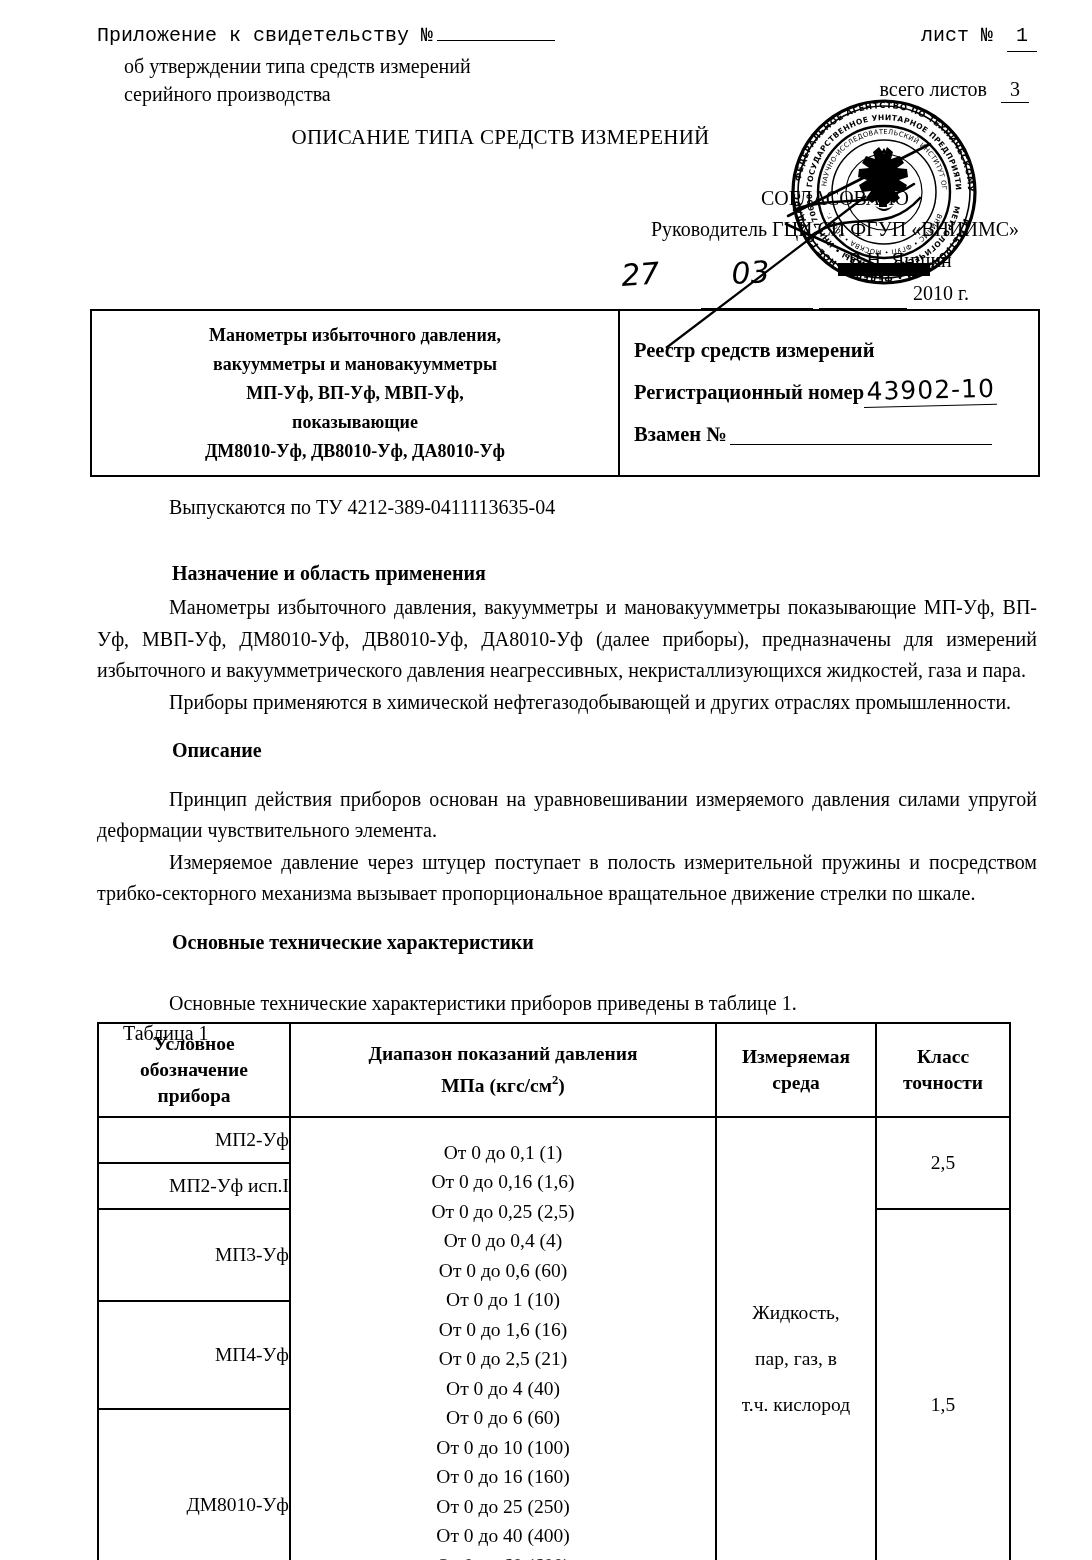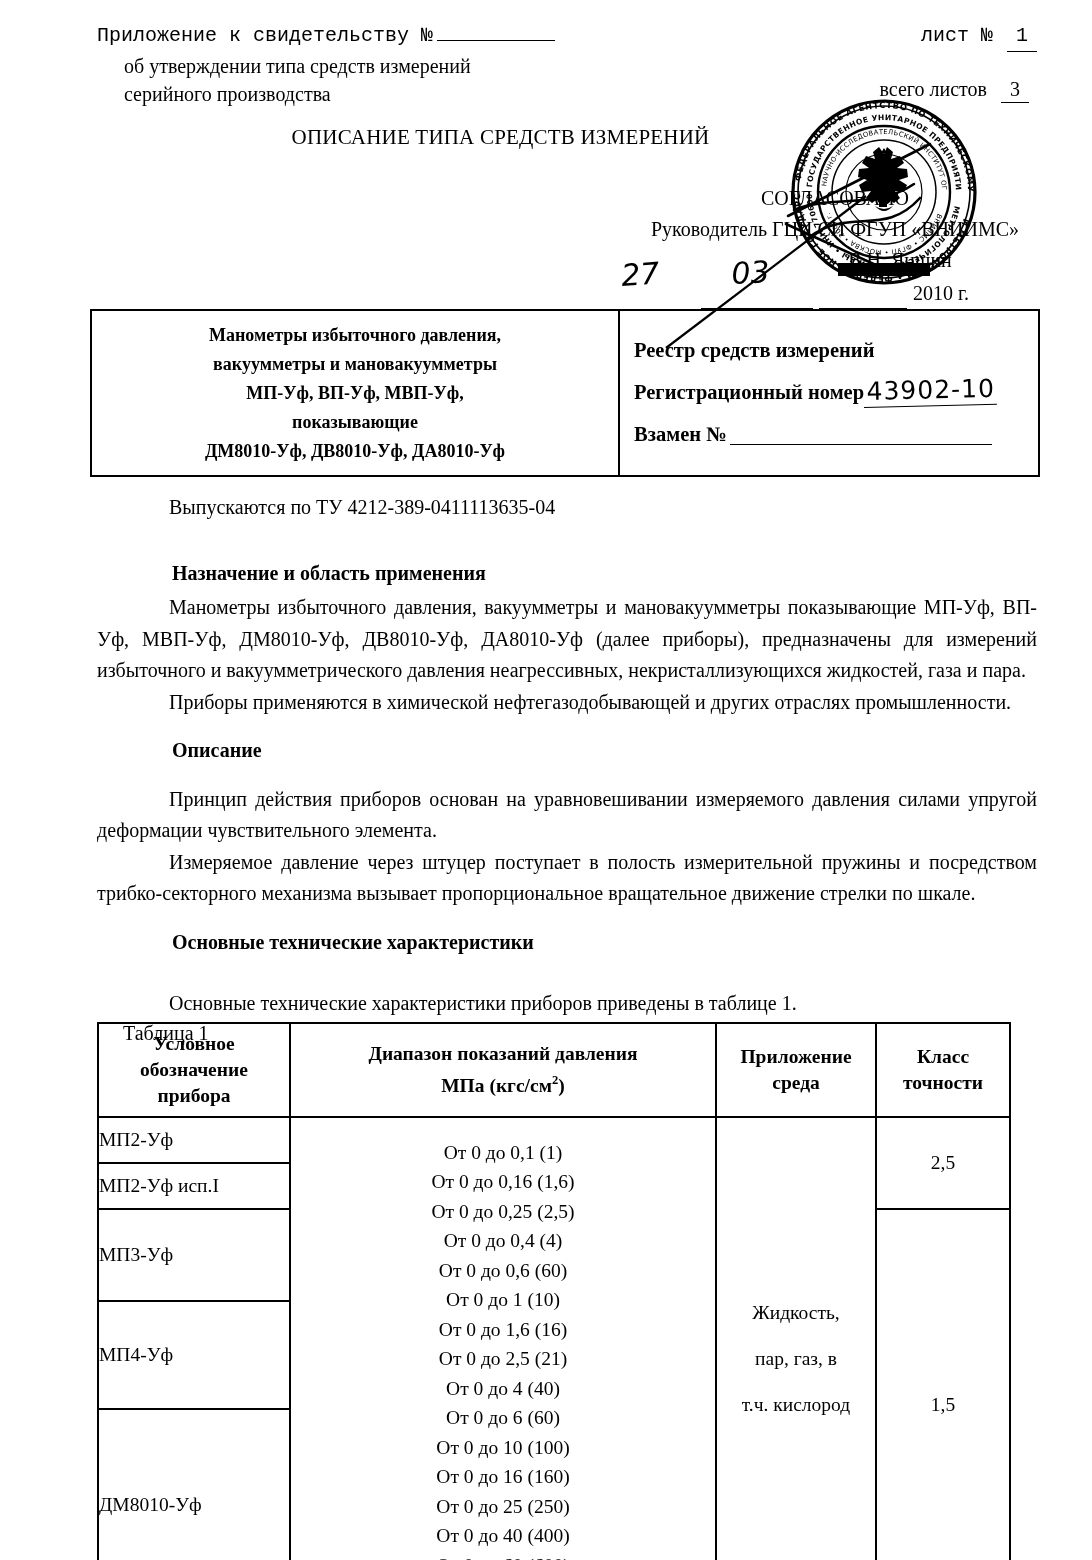--- a/index.html
+++ b/index.html
@@ -241,21 +241,21 @@
     text-align: center;
     line-height: 26px;
     padding: 7px 4px;
   }
   .col-1 { width: 192px; }
   .col-2 { width: 426px; }
   .col-3 { width: 160px; }
   .col-4 { width: 134px; }
 
   td.dev {
-    text-align: left;
+    text-align: right;
     padding-left: 12px;
     font-size: 20px;
   }
   td.ranges {
     text-align: center;
     line-height: 29.5px;
     padding: 6px 0;
     font-size: 19.5px;
   }
   td.medium {
@@ -437,21 +437,21 @@
           <th>
             <div>Условное</div>
             <div>обозначение</div>
             <div>прибора</div>
           </th>
           <th>
             <div>Диапазон показаний давления</div>
             <div class="nowrap"><span>МПа (кгс/см</span><sup>2</sup><span>)</span></div>
           </th>
           <th>
-            <div>Приложение</div>
+            <div>Измеряемая</div>
             <div>среда</div>
           </th>
           <th>
             <div>Класс</div>
             <div>точности</div>
           </th>
         </tr>
       </thead>
       <tbody>
         <tr>

